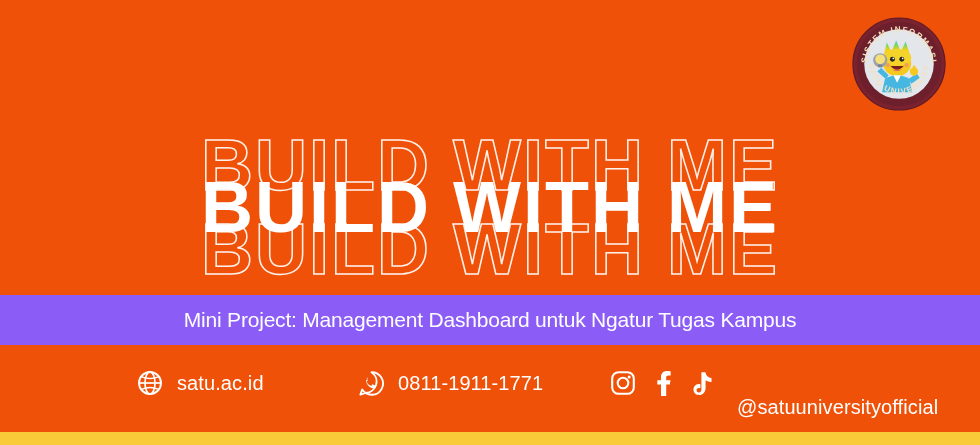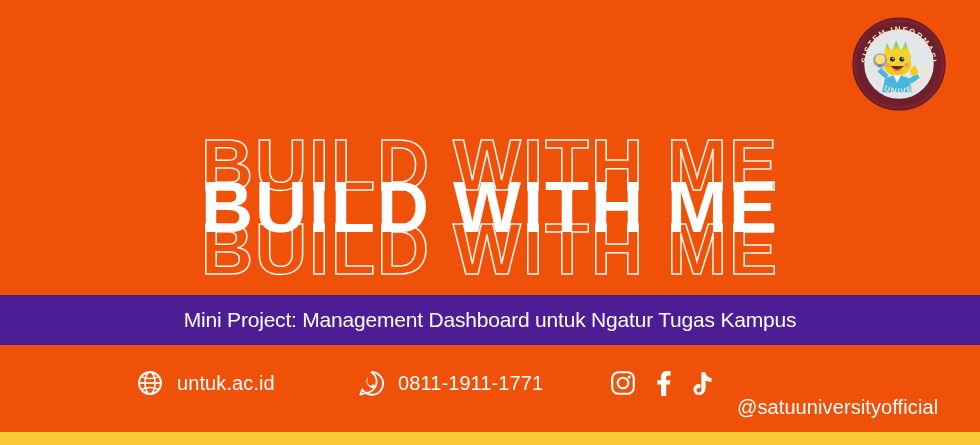--- a/index.html
+++ b/index.html
@@ -60,21 +60,21 @@
     color: #ffffff;
   }
 
   
   .band {
     position: absolute;
     left: 0;
     right: 0;
     top: 295px;
     height: 50px;
-    background: #4c1d95;
+    background: #8b5cf6;
     display: flex;
     align-items: center;
     justify-content: center;
   }
   .band-text {
     color: #ffffff;
     font-size: 21px;
     font-weight: normal;
     letter-spacing: -0.2px;
     white-space: nowrap;
@@ -201,21 +201,21 @@
     <div class="contact-group cg-web">
       <span class="c-icon">
         <svg width="26" height="26" viewBox="0 0 26 26" xmlns="http://www.w3.org/2000/svg">
           <circle cx="13" cy="13" r="11" fill="none" stroke="#ffffff" stroke-width="1.9"></circle>
           <ellipse cx="13" cy="13" rx="5" ry="11" fill="none" stroke="#ffffff" stroke-width="1.7"></ellipse>
           <line x1="2" y1="13" x2="24" y2="13" stroke="#ffffff" stroke-width="1.7"></line>
           <path d="M4.4 6.6 Q13 10.4 21.6 6.6" fill="none" stroke="#ffffff" stroke-width="1.5"></path>
           <path d="M4.4 19.4 Q13 15.6 21.6 19.4" fill="none" stroke="#ffffff" stroke-width="1.5"></path>
         </svg>
       </span>
-      <span class="c-text">untuk.ac.id</span>
+      <span class="c-text">satu.ac.id</span>
     </div>
 
     <div class="contact-group cg-wa">
       <span class="c-icon">
         <svg width="27" height="27" viewBox="0 0 27 27" xmlns="http://www.w3.org/2000/svg">
           <path d="M13.5 2.2 A11.3 11.3 0 1 1 4.2 19.6 L2.4 24.6 L7.6 22.9 A11.3 11.3 0 0 0 13.5 2.2 Z" fill="none" stroke="#ffffff" stroke-width="1.9" stroke-linejoin="round"></path>
           <path d="M10.2 8.6 c-0.4 0 -0.9 0.15 -1.3 0.7 c-0.45 0.6 -1.1 1.7 -0.55 3.3 c0.6 1.8 2.0 3.6 3.8 4.75 c1.75 1.1 3.1 1.15 3.9 0.95 c0.8 -0.2 1.45 -0.9 1.6 -1.55 c0.12 -0.5 0.08 -0.9 0.02 -1.0 c-0.07 -0.12 -0.27 -0.2 -0.57 -0.35 c-0.3 -0.15 -1.75 -0.87 -2.02 -0.97 c-0.27 -0.1 -0.47 -0.15 -0.67 0.15 c-0.2 0.3 -0.77 0.97 -0.95 1.17 c-0.17 0.2 -0.35 0.22 -0.65 0.07 c-0.3 -0.15 -1.25 -0.47 -2.4 -1.5 c-0.88 -0.8 -1.48 -1.78 -1.65 -2.08 c-0.17 -0.3 -0.02 -0.47 0.13 -0.62 c0.14 -0.14 0.3 -0.35 0.45 -0.53 c0.15 -0.17 0.2 -0.3 0.3 -0.5 c0.1 -0.2 0.05 -0.37 -0.02 -0.52 c-0.07 -0.15 -0.65 -1.6 -0.9 -2.2 c-0.23 -0.55 -0.46 -0.5 -0.65 -0.5 z" fill="#ffffff"></path>
         </svg>
       </span>
       <span class="c-text">0811-1911-1771</span>

